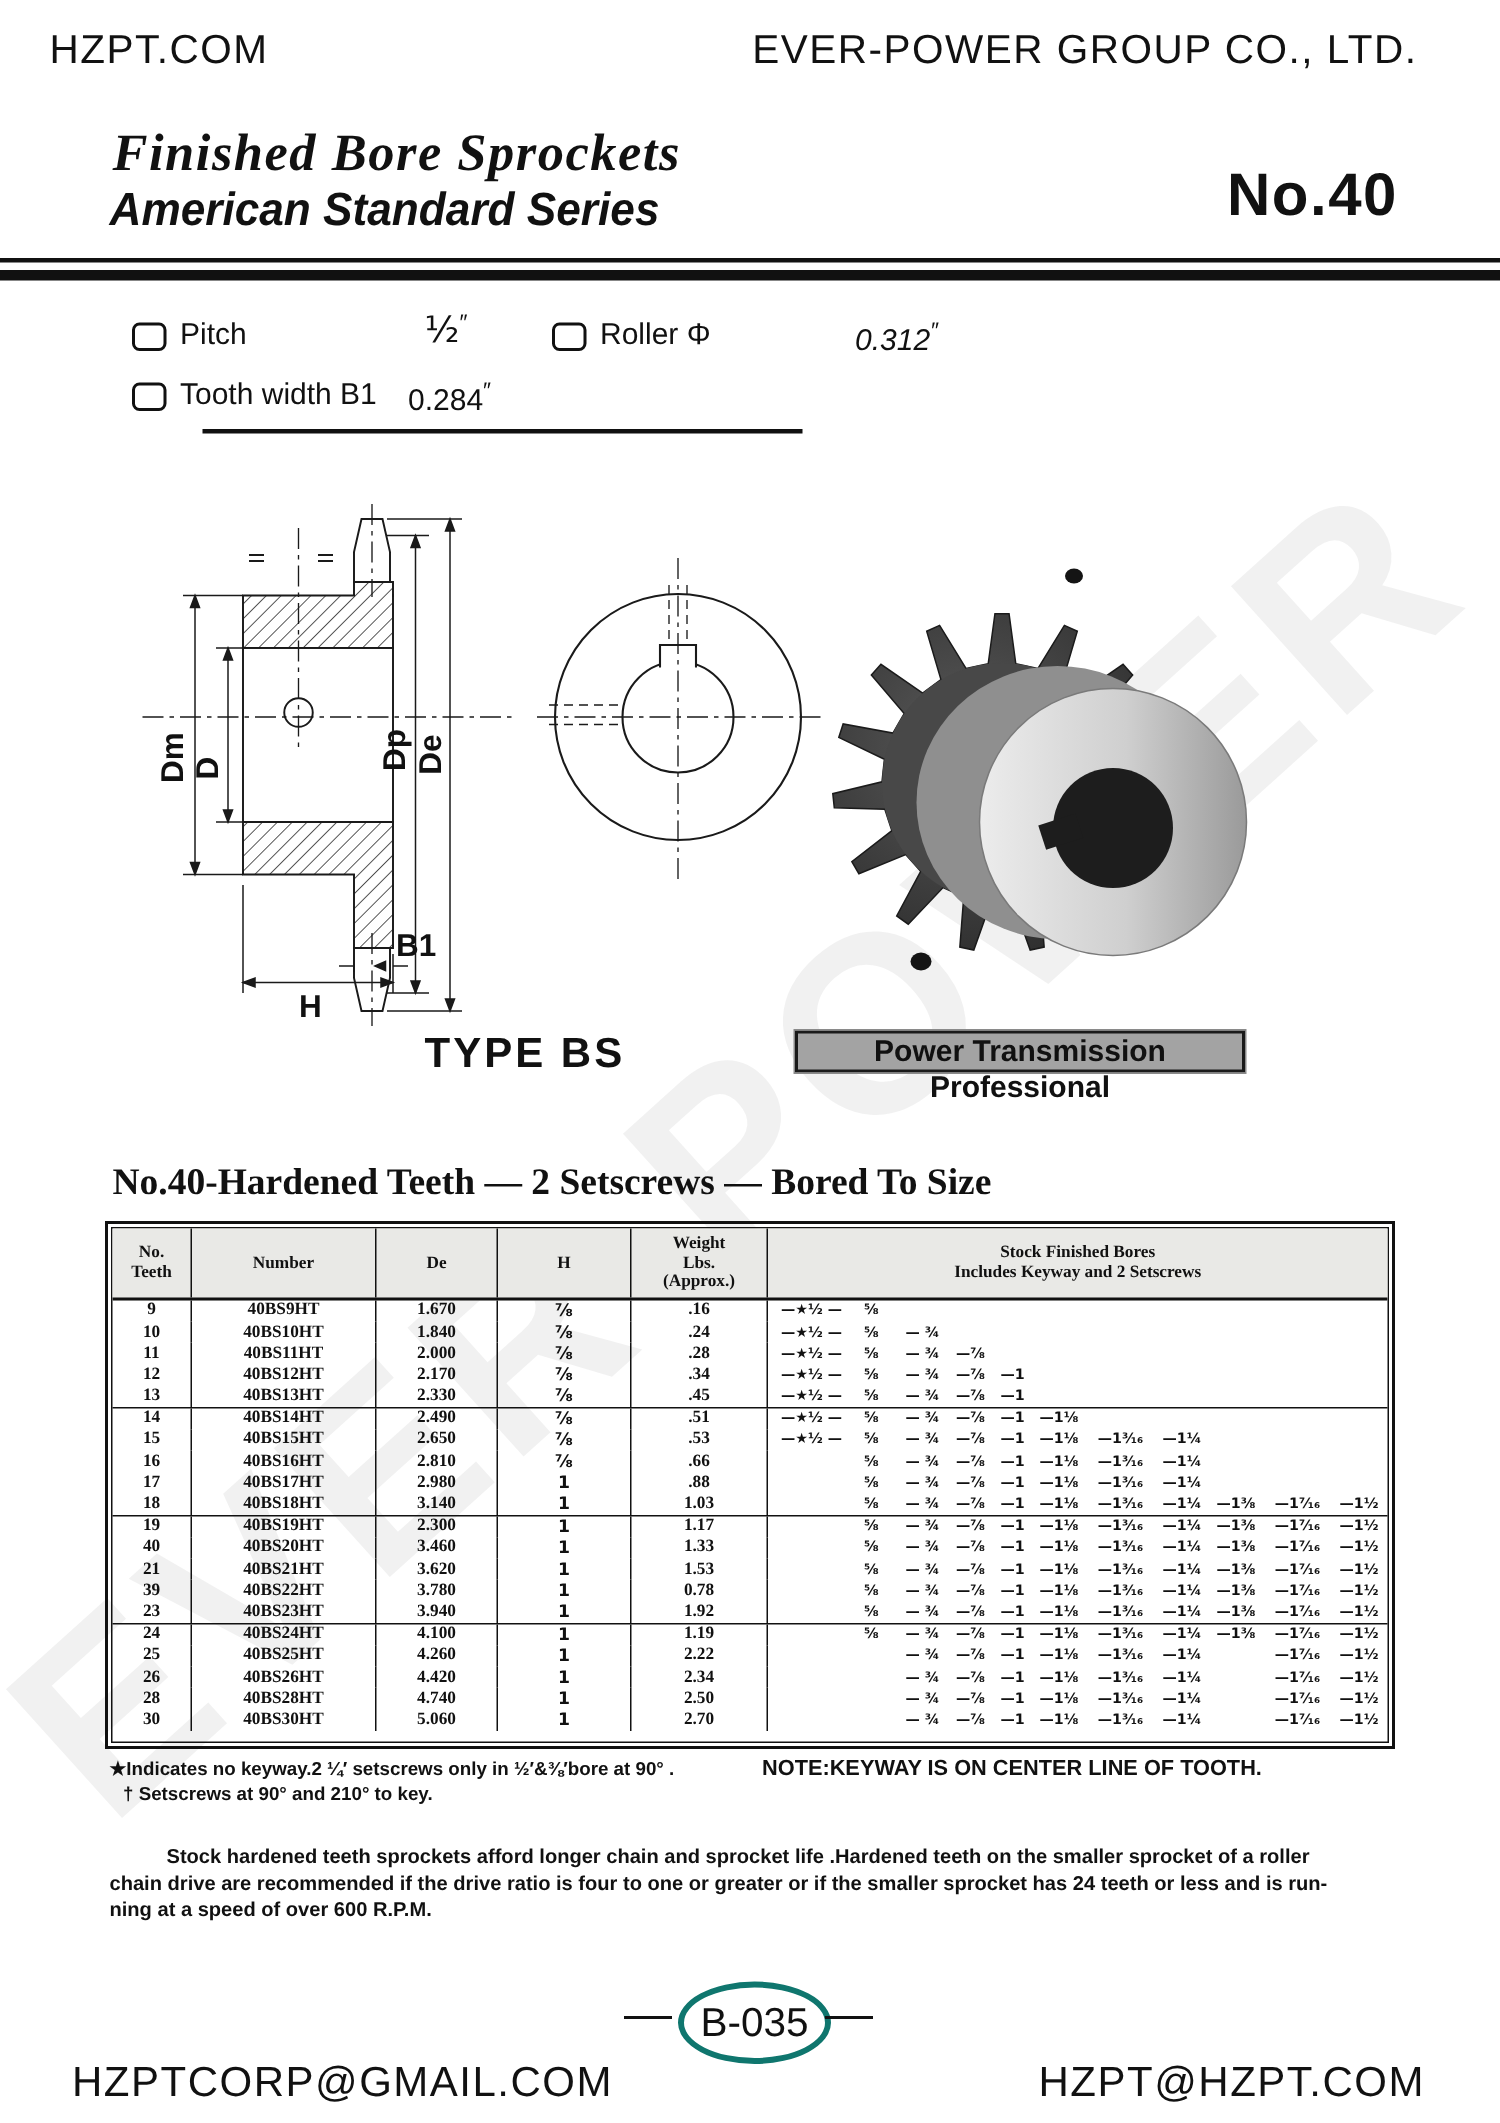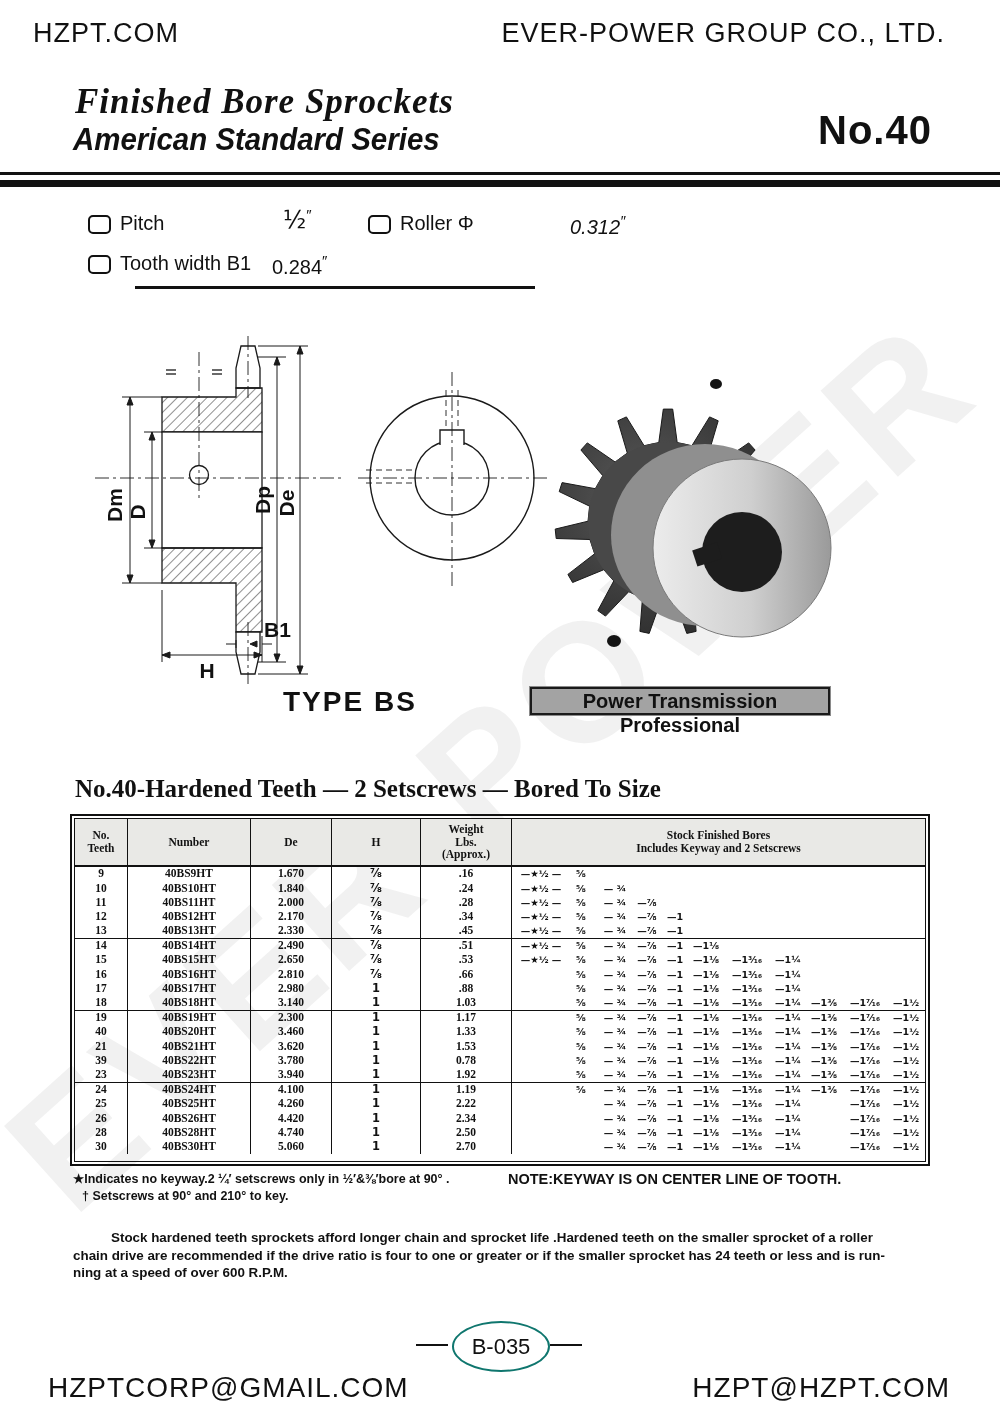--- a/index.html
+++ b/index.html
@@ -51,22 +51,22 @@
   .bores-flex{justify-content:flex-start !important;padding-left:6px;
       font-family:"DejaVu Sans",sans-serif;font-size:9.5px;font-weight:bold;}
   .slot{display:inline-block;text-align:center;white-space:nowrap;}
   .fr{font-family:"DejaVu Sans",sans-serif;}
   
   .note{font-size:12.5px;font-weight:bold;}
   .para{left:73px;top:1229px;width:860px;font-size:13.4px;font-weight:bold;line-height:1.32;
         white-space:pre-line;text-indent:38px;}
   
   .tagline{top:1344px;height:0;border-top:2px solid #111;width:32px;}
-  .ellipse{left:452px;top:1321px;width:94px;height:47px;border:2px solid #0f766e;border-radius:50%;
-           text-align:center;line-height:47px;font-size:22px;}
+  .ellipse{left:452px;top:1321px;width:94px;height:47px;border:4px solid #0f766e;border-radius:50%;
+           text-align:center;line-height:47px;font-size:27px;}
   .email-l{left:48px;top:1372px;font-size:28px;letter-spacing:1px;}
   .email-r{right:50px;top:1372px;font-size:28px;letter-spacing:1px;}
   svg text{font-family:"Liberation Sans",sans-serif;}
 </style>
 </head>
 <body>
 
 <div id="page">
 
   <div id="watermark">EVER-POWER</div>

